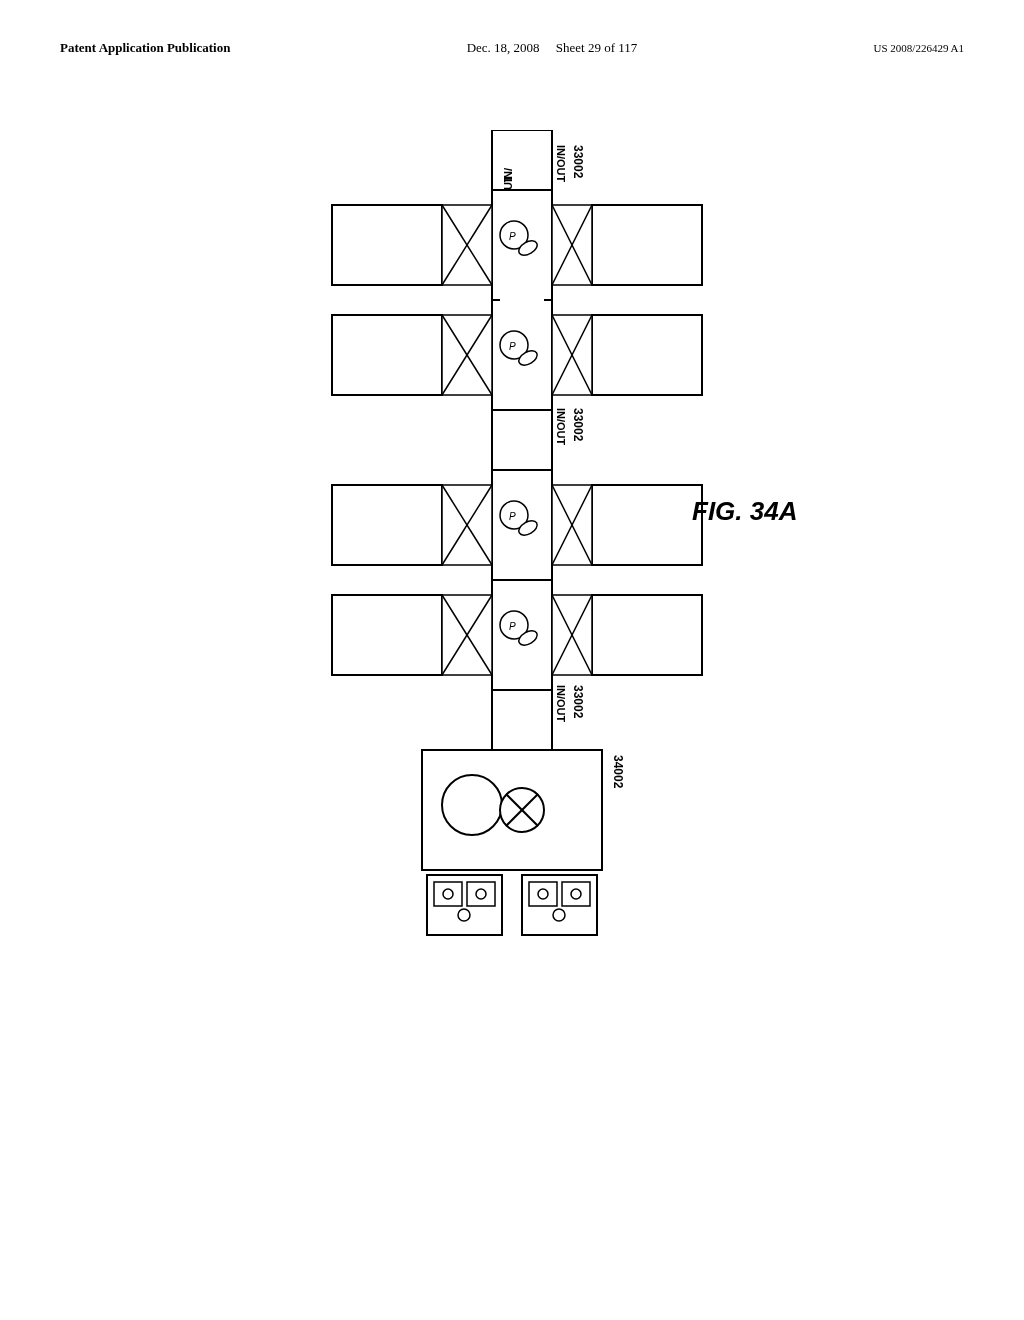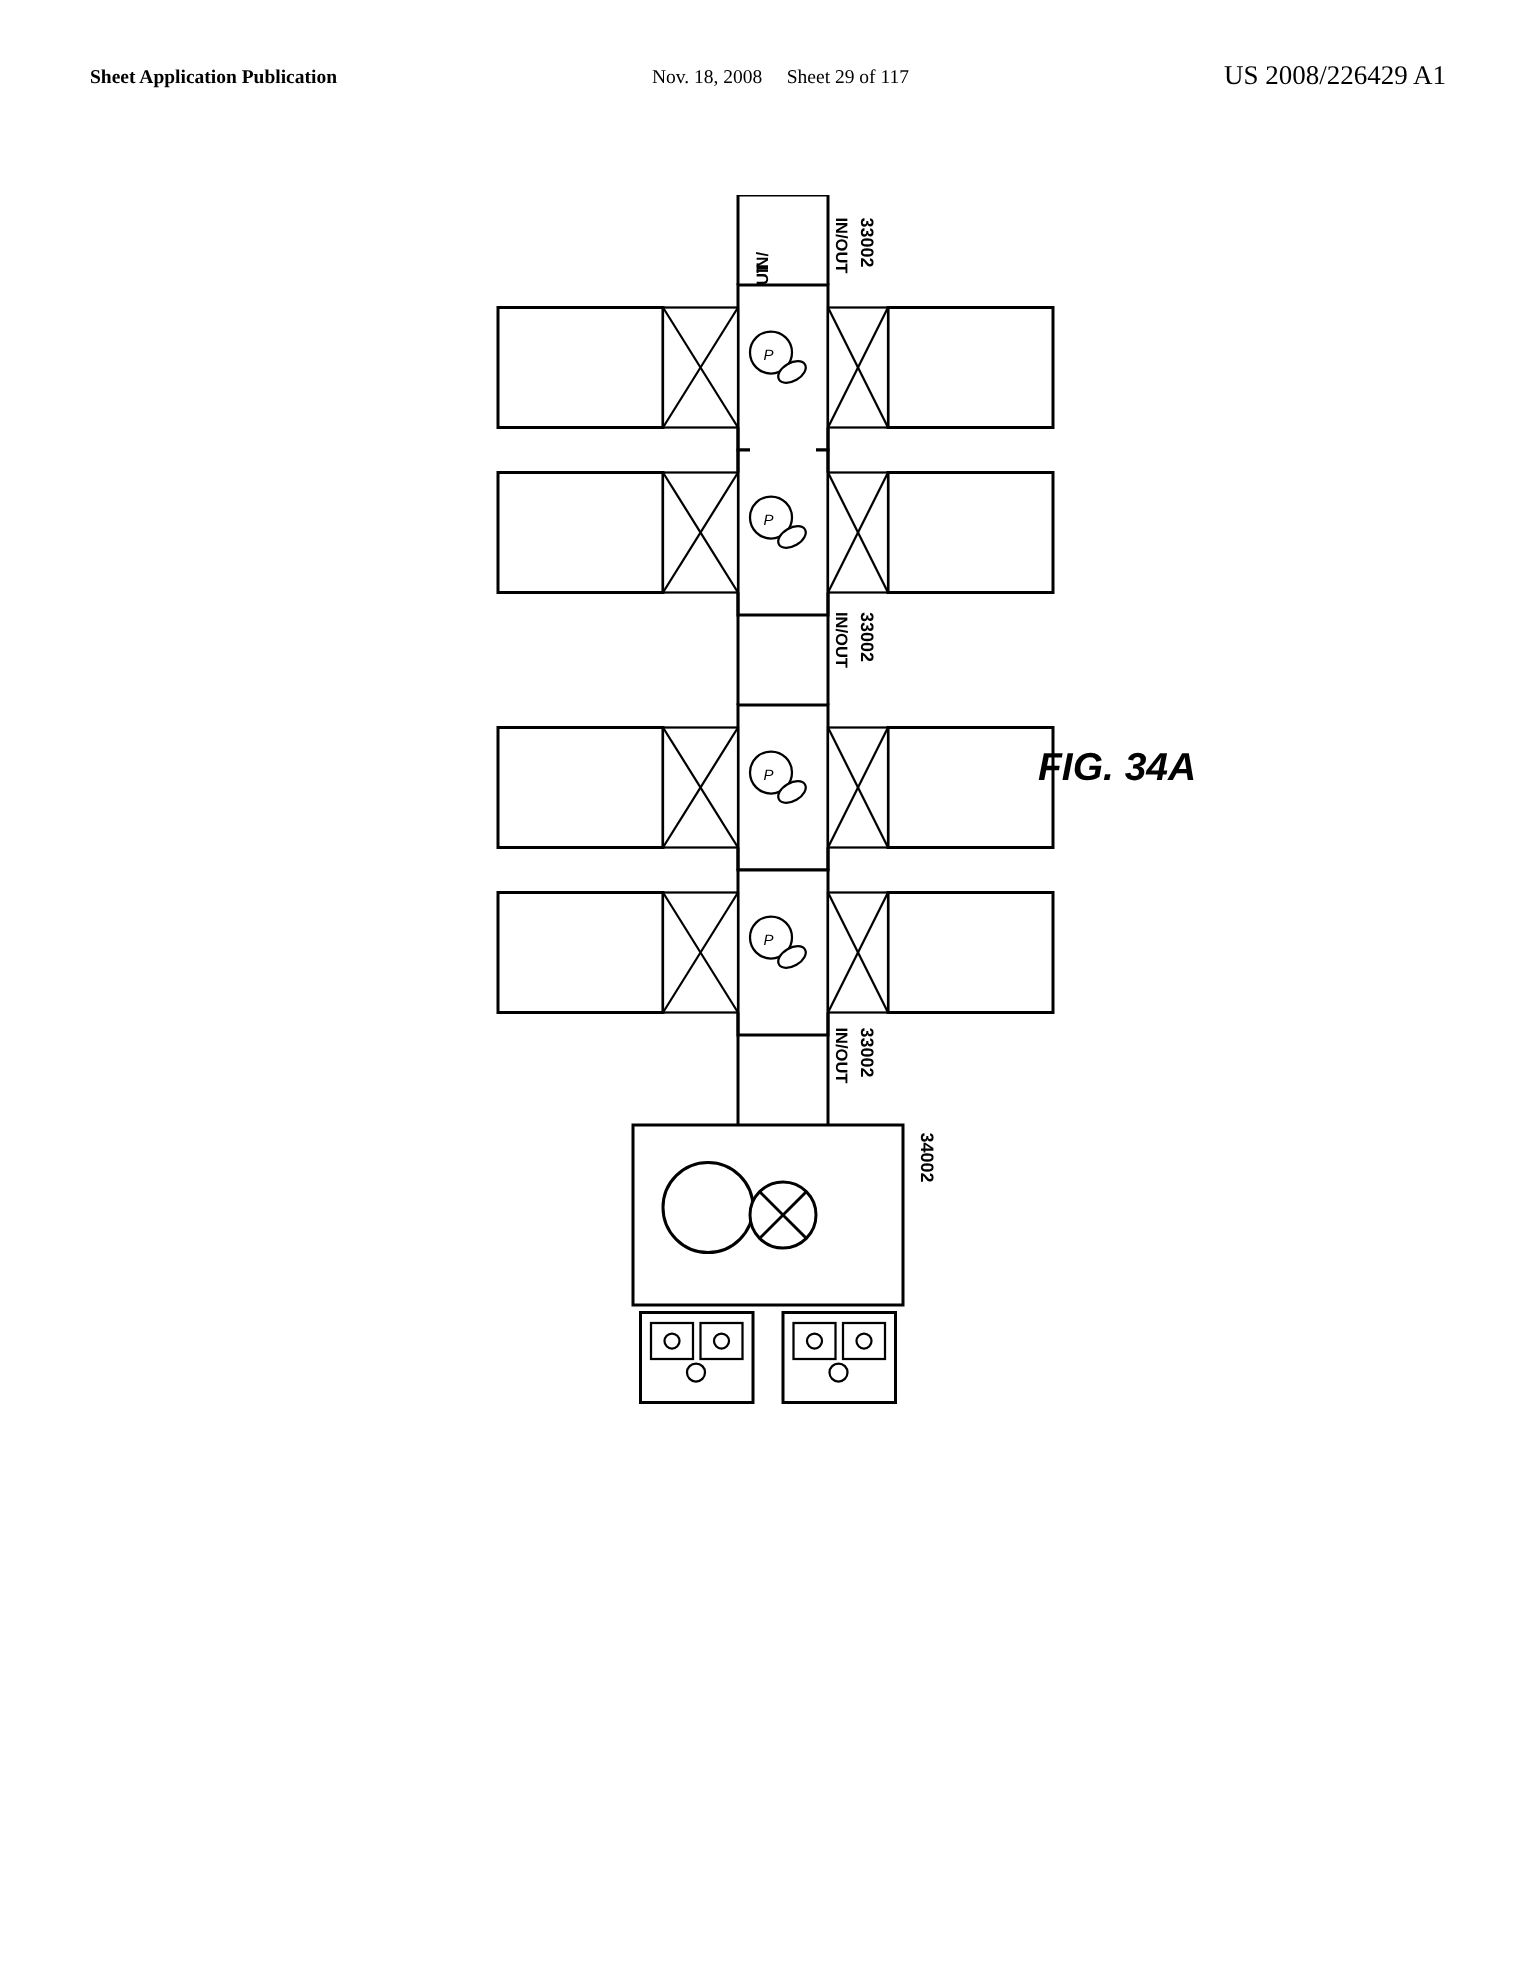--- a/index.html
+++ b/index.html
@@ -26,21 +26,21 @@
     .header-left {
       font-weight: bold;
       font-size: 13px;
     }
 
     .header-center {
       font-size: 13px;
     }
 
     .header-right {
-      font-size: 18px;
+      font-size: 11px;
       text-align: right;
     }
 
     .diagram-container {
       position: absolute;
       top: 120px;
       left: 60px;
       right: 60px;
       bottom: 60px;
       display: flex;
@@ -50,23 +50,23 @@
 
     
     .diagram-svg {
       display: block;
     }
   </style>
 </head>
 <body>
 
 <div class="header">
-  <span class="header-left">Sheet Application Publication</span>
+  <span class="header-left">Patent Application Publication</span>
   <span class="header-center">
-    <span>Nov. 18, 2008</span>&nbsp;&nbsp;&nbsp;&nbsp;
+    <span>Dec. 18, 2008</span>&nbsp;&nbsp;&nbsp;&nbsp;
     <span>Sheet 29 of 117</span>
   </span>
   <span class="header-right">US 2008/226429 A1</span>
 </div>
 
 <div class="diagram-container">
 
   <svg class="diagram-svg" width="580" height="1150" viewBox="0 0 580 1150" xmlns="http://www.w3.org/2000/svg" style="margin-top: 10px;">
 
     <text x="310" y="25" font-size="11" font-family="Arial, sans-serif" font-weight="bold" text-anchor="middle" transform="rotate(-90, 310, 45)">IN/</text>

